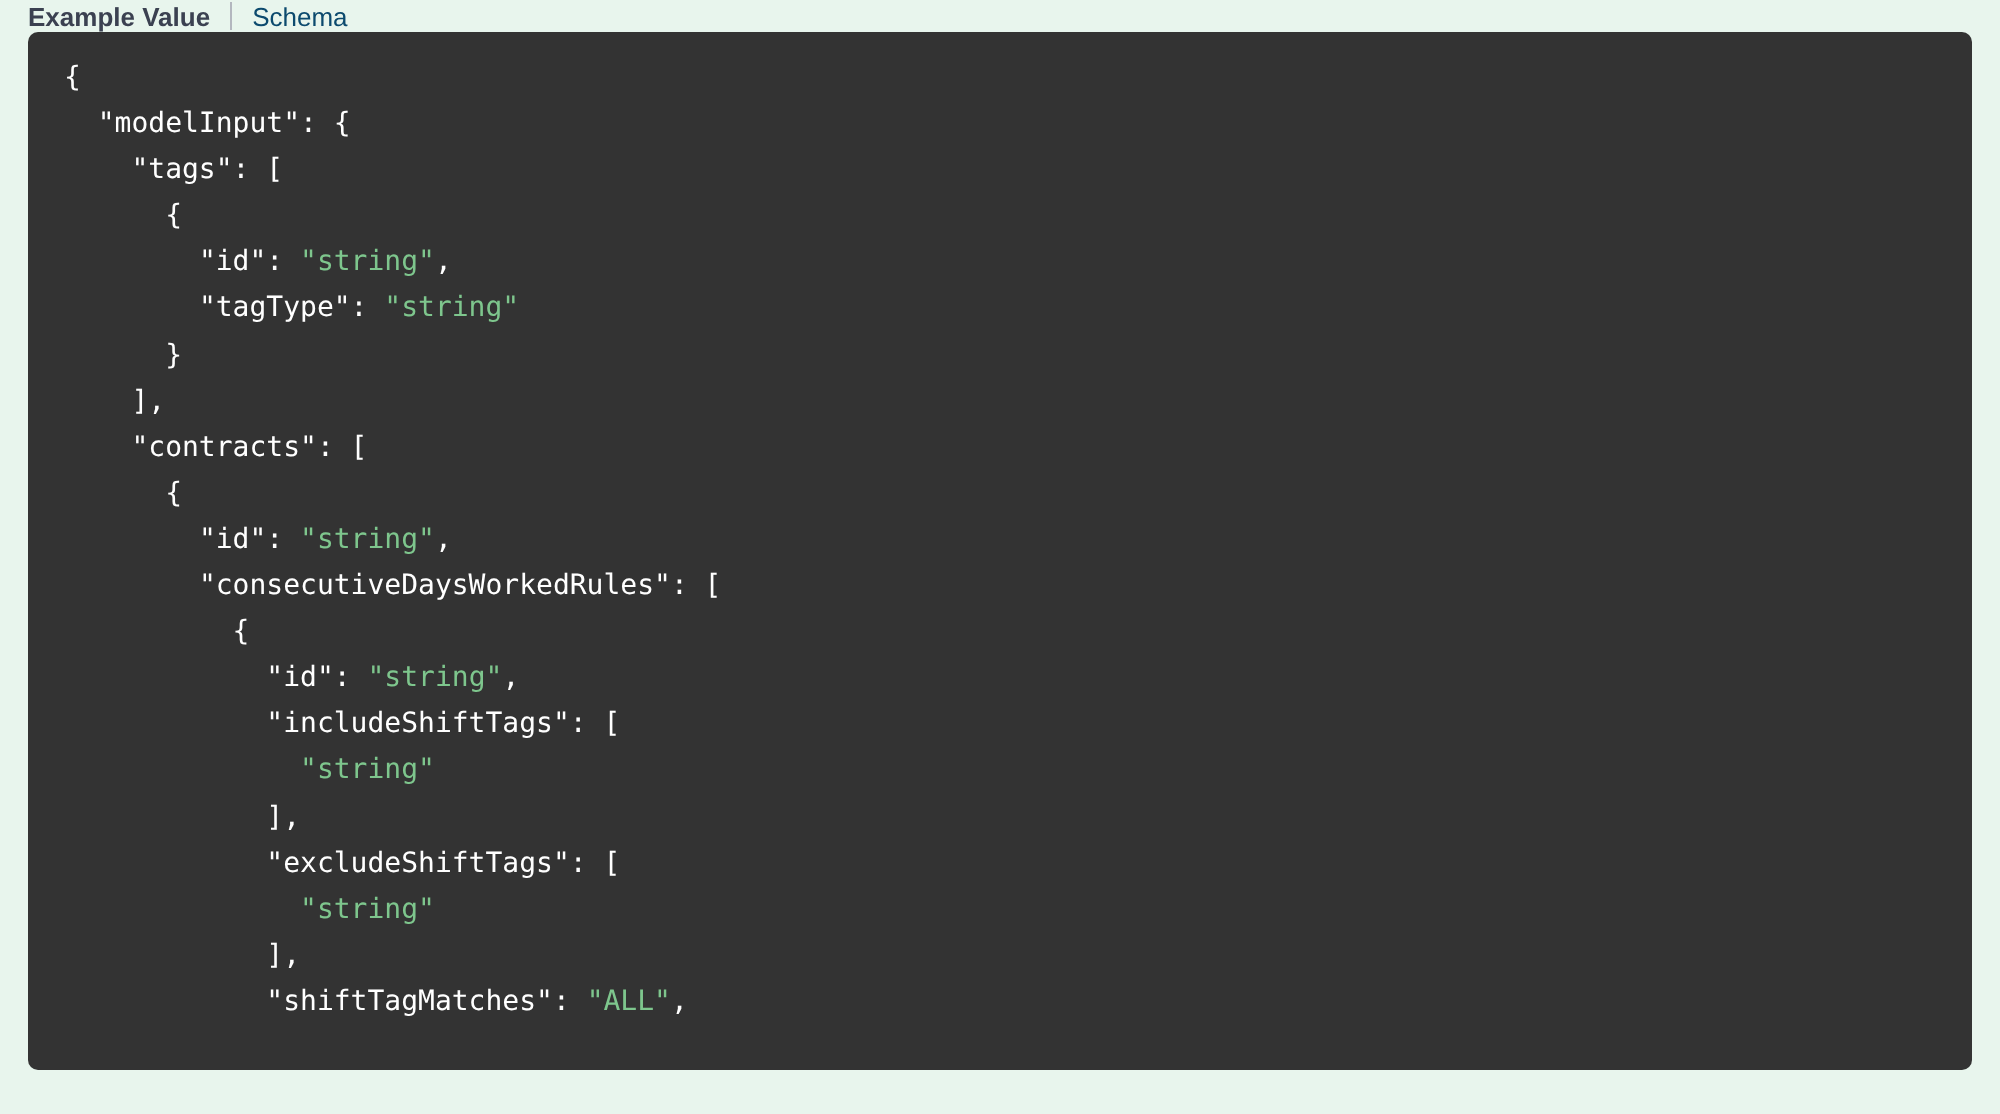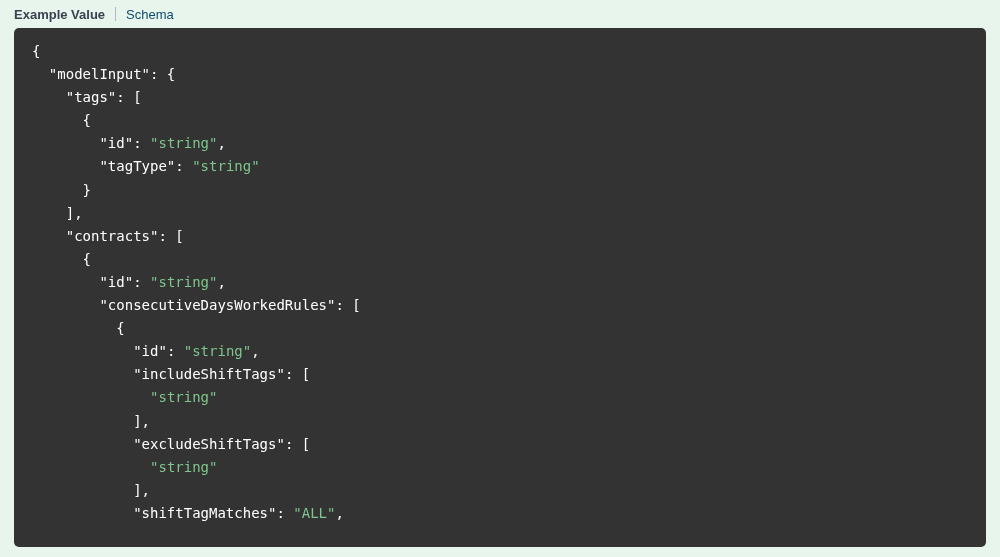--- a/index.html
+++ b/index.html
@@ -7,21 +7,21 @@
     background: #e8f5ed;
     font-family: -apple-system, BlinkMacSystemFont, "Segoe UI", Helvetica, Arial, sans-serif;
     width: 1000px;
     height: 557px;
     overflow: hidden;
     padding: 0 14px 14px 14px;
   }
   .tabs {
     display: flex;
     align-items: center;
-    height: 28px;
+    height: 16px;
     gap: 0;
   }
   .tab {
     font-size: 13px;
     padding: 3px 10px 3px 0;
     color: #0c4a6e;
     cursor: pointer;
     user-select: none;
     font-family: -apple-system, BlinkMacSystemFont, "Segoe UI", Helvetica, Arial, sans-serif;
   }

